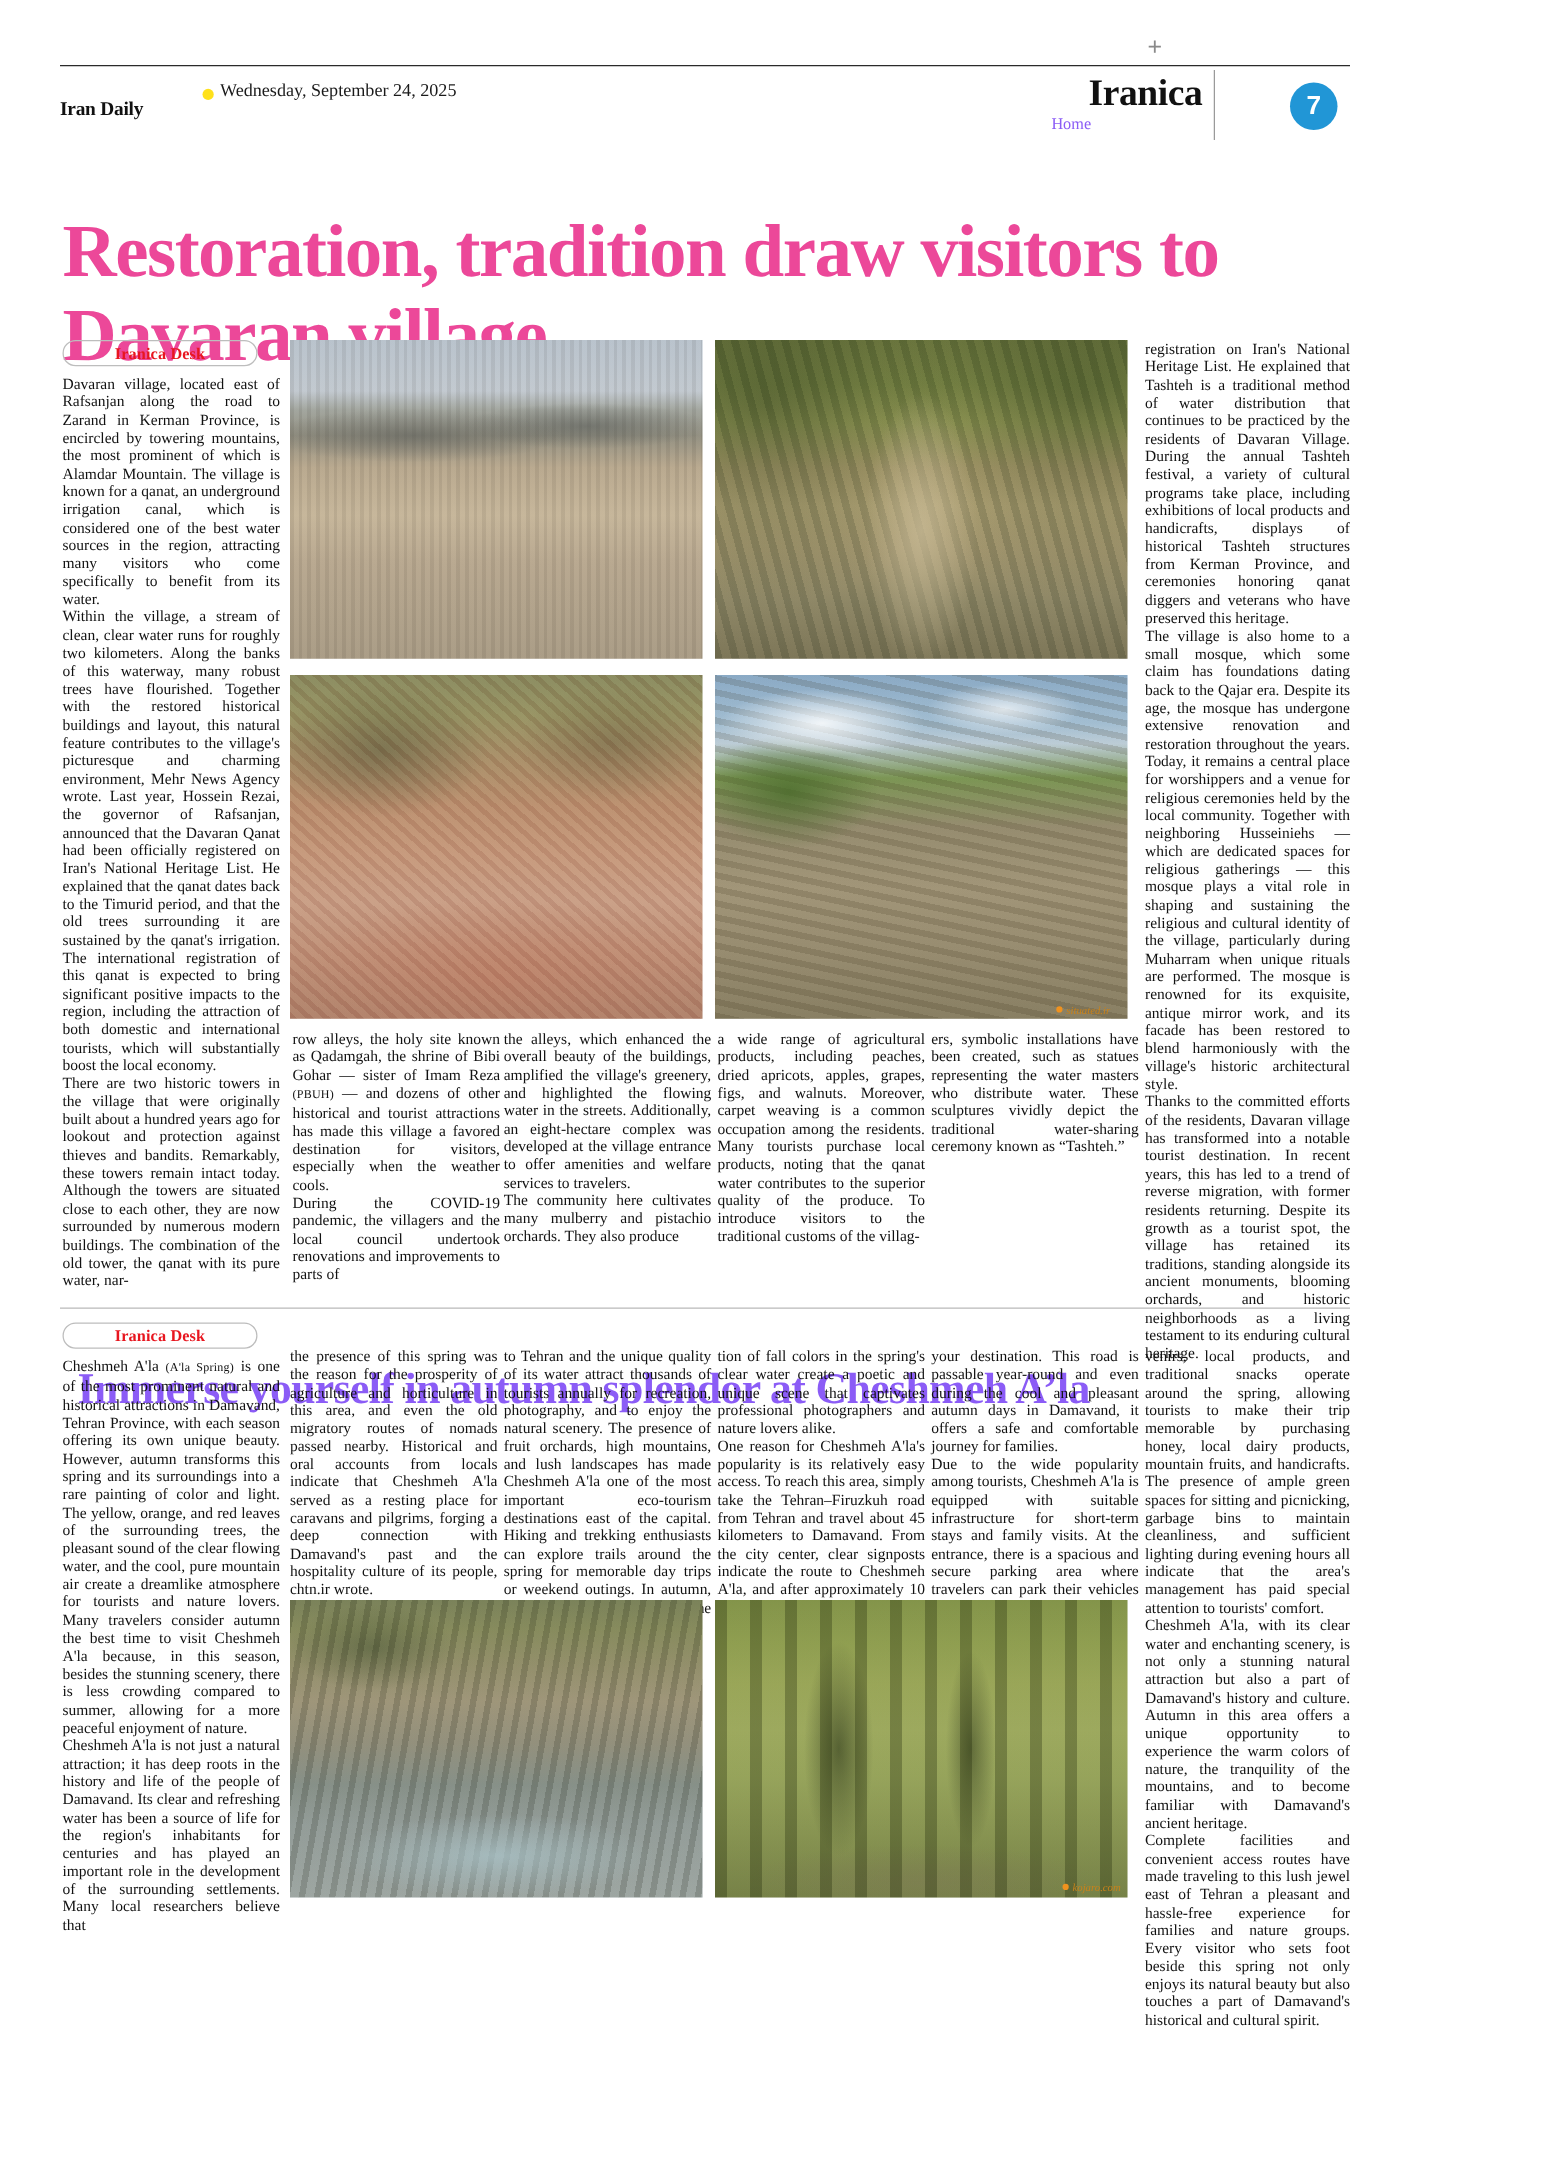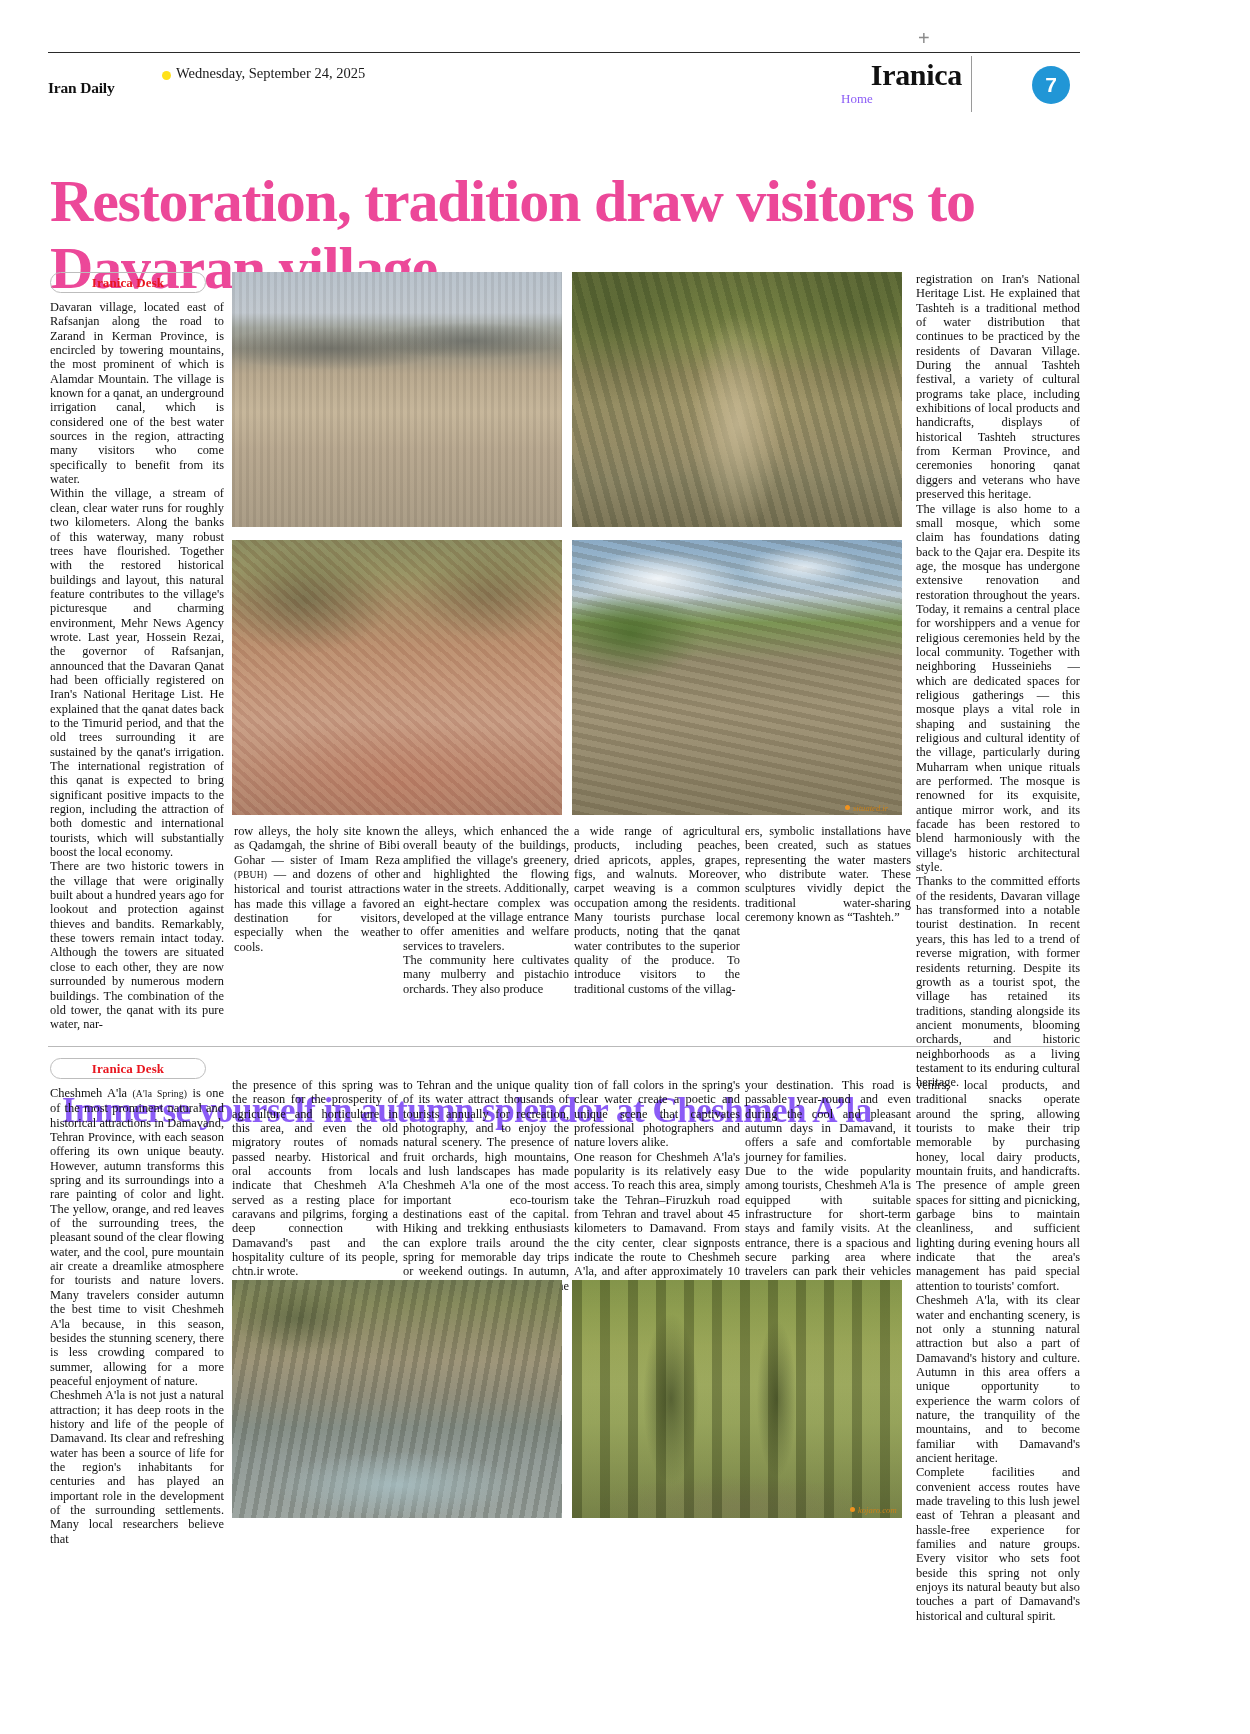--- a/index.html
+++ b/index.html
@@ -178,20 +178,21 @@
 
     <div class="ph p-wall" style="left:522px; top:268px; width:330px; height:275px;"></div>
 
     <div class="credit" style="left:795px; top:531px;">
       <span class="cdot"></span><span>situated.ir</span>
     </div>
 
     <div class="col" style="left:172px; top:552px; width:166px;margin-left:12px;">
       <div class="coltext">
         <p><span>row alleys, the holy site known as Qadamgah, the shrine of Bibi Gohar — sister of Imam Reza </span><span class="small-caps">(PBUH)</span><span> — and dozens of other historical and tourist attractions has made this village a favored destination for visitors, especially when the weather cools.</span></p>
+        <p>During the COVID-19 pandemic, the villagers and the local council undertook renovations and improvements to parts of</p>
       </div>
     </div>
 
     <div class="col" style="left:353px; top:552px; width:166px;">
       <div class="coltext">
         <p>the alleys, which enhanced the overall beauty of the buildings, amplified the village's greenery, and highlighted the flowing water in the streets. Additionally, an eight-hectare complex was developed at the village entrance to offer amenities and welfare services to travelers.</p>
         <p>The community here cultivates many mulberry and pistachio orchards. They also produce</p>
       </div>
     </div>
 

